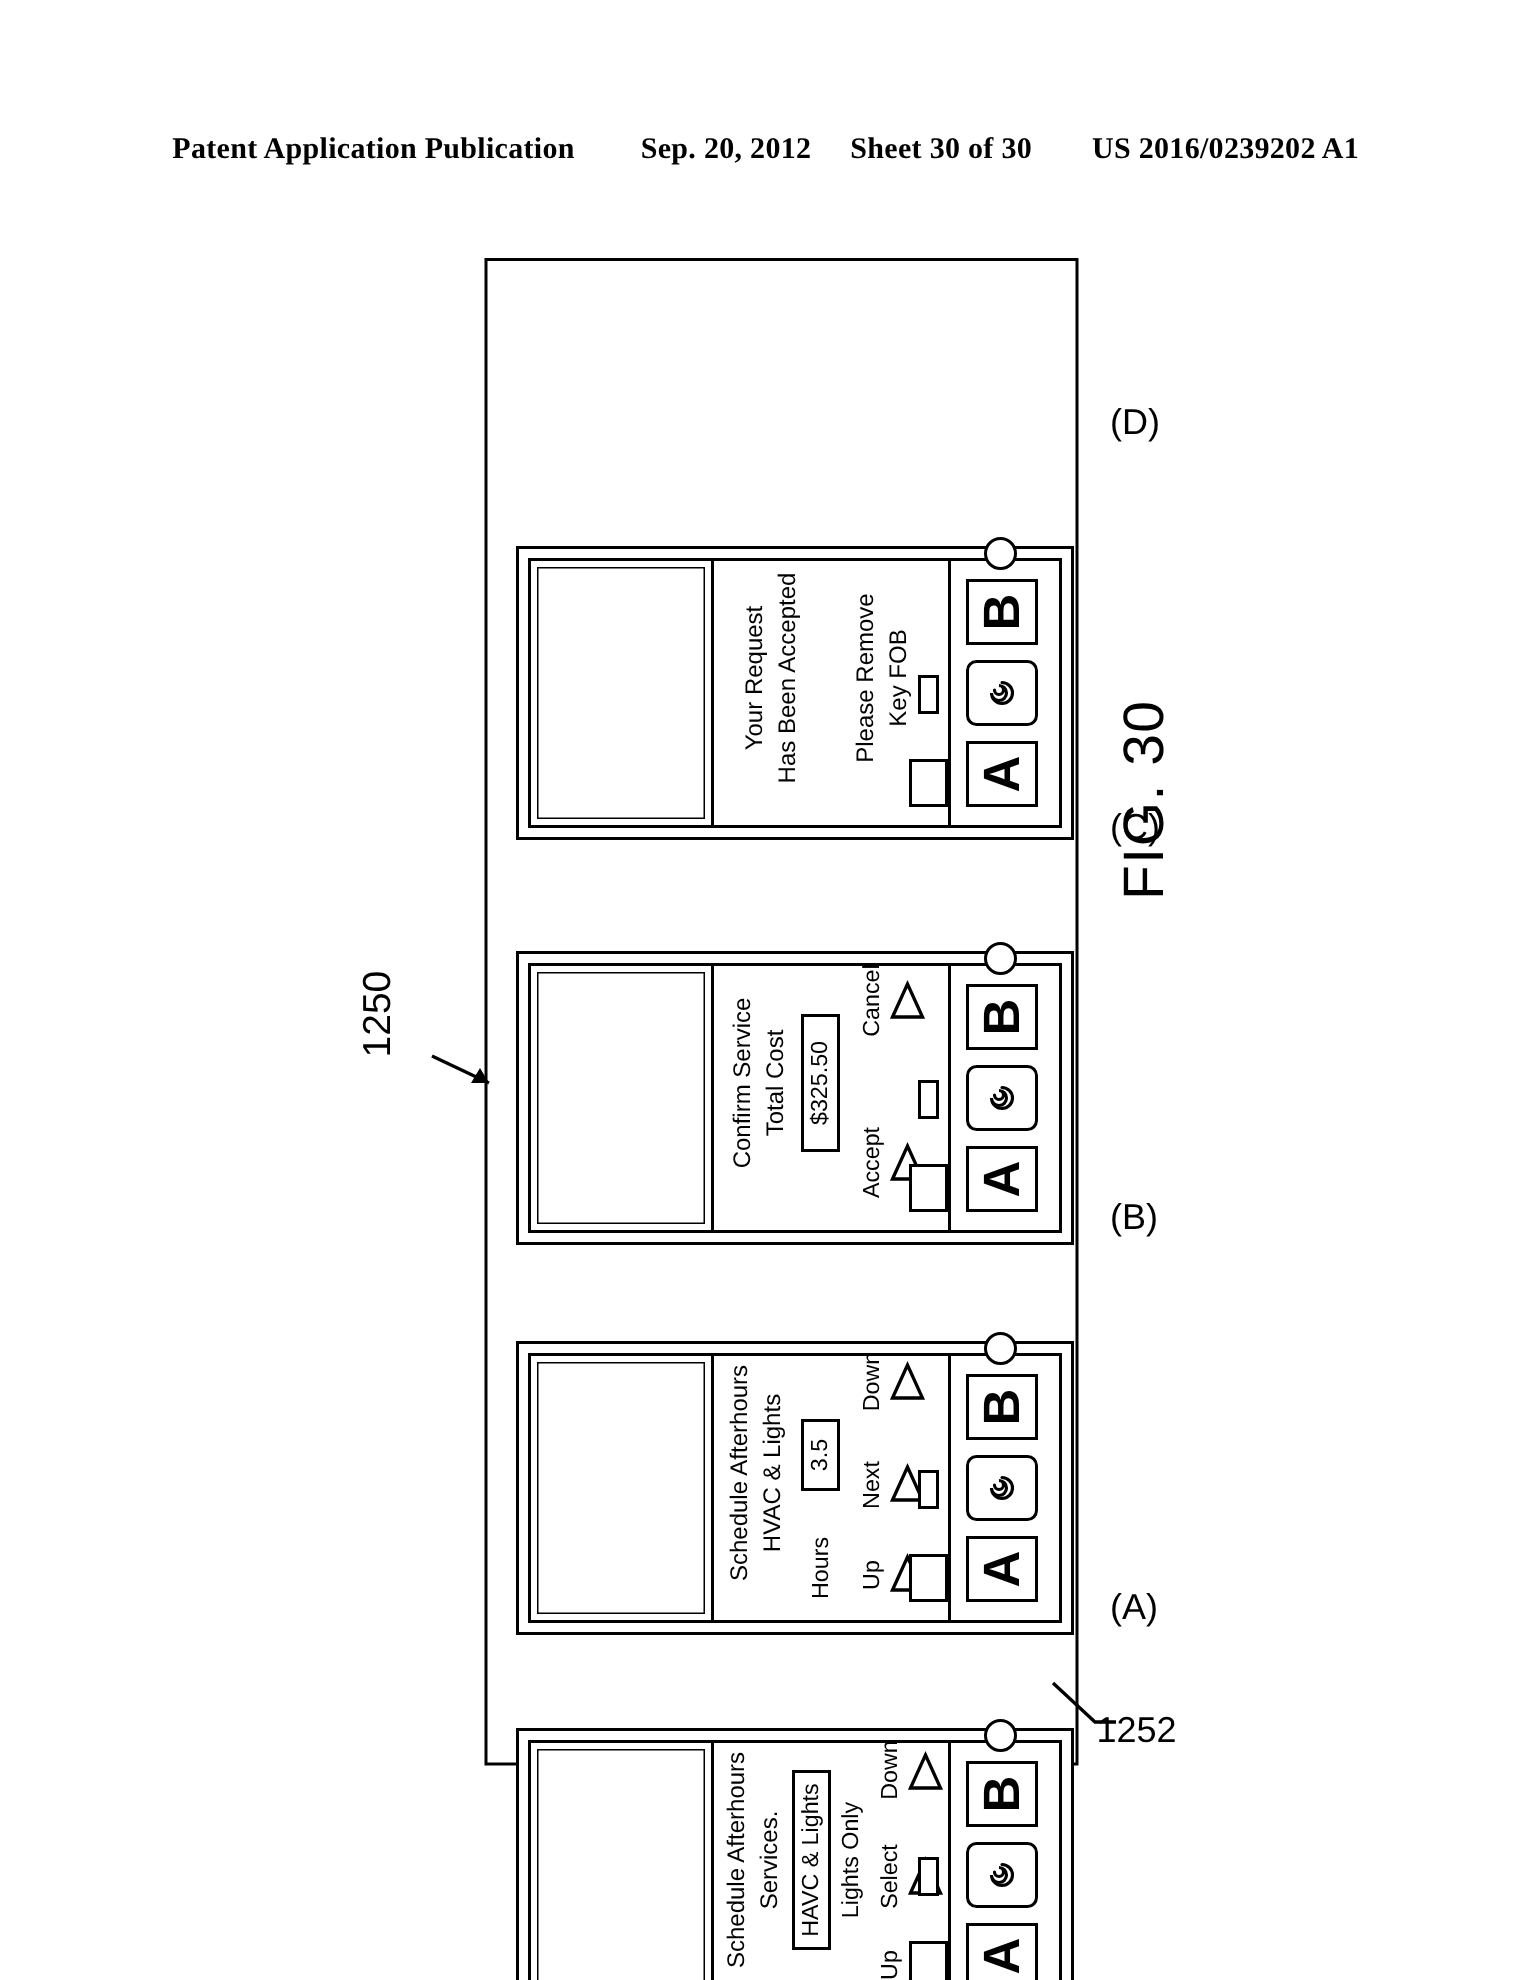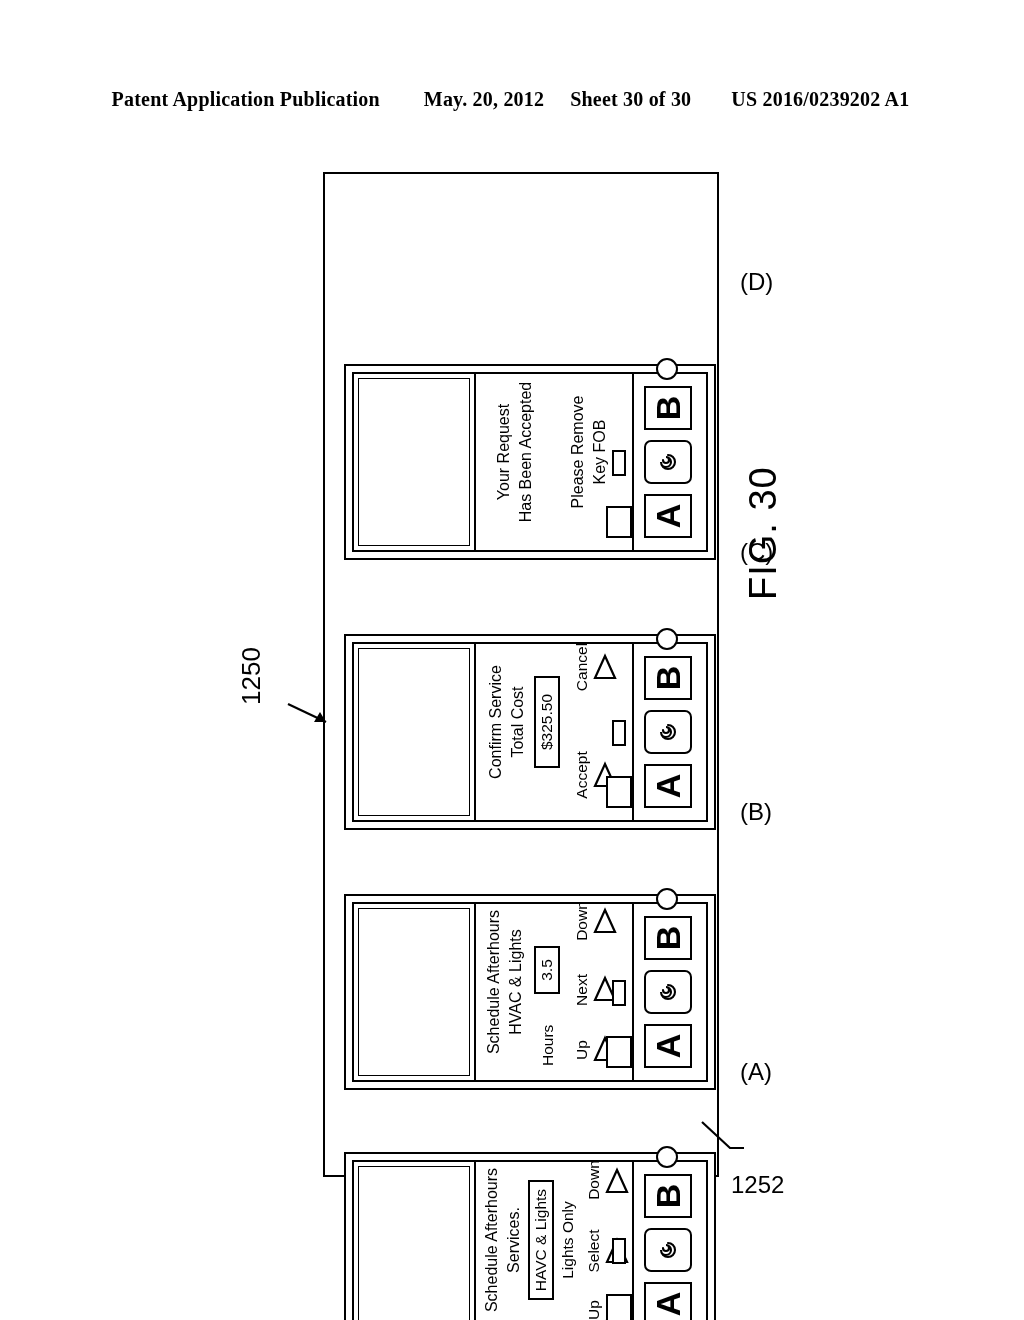--- a/index.html
+++ b/index.html
@@ -26,21 +26,21 @@
       font-family:"Liberation Sans", sans-serif;font-size:38px;
       letter-spacing:1px;white-space:nowrap;}
 
   
   .ref-1250{position:absolute;left:236px;top:705px;
       transform:rotate(-90deg);transform-origin:left top;
       font-family:"Liberation Sans", sans-serif;font-size:26px;white-space:nowrap;}
   .ref-1250-arrow{position:absolute;left:286px;top:700px;width:44px;height:30px;}
 
   
-  .ref-1252{position:absolute;left:731px;top:1171px;
+  .ref-1252{position:absolute;left:731px;top:1140px;
       font-family:"Liberation Sans", sans-serif;font-size:24px;white-space:nowrap;}
   .ref-1252-line{position:absolute;left:700px;top:1118px;width:46px;height:38px;}
   
   .device{position:absolute;width:196px;height:372px;box-sizing:border-box;
       border:2.5px solid #000;background:#fff;
       transform-origin:left top;transform:rotate(-90deg);}
   .device-inner{position:absolute;left:6px;top:6px;right:6px;bottom:6px;
       border:2px solid #000;box-sizing:border-box;
       display:flex;flex-direction:column;}
 
@@ -79,21 +79,21 @@
   
   .sublabel{position:absolute;font-family:"Liberation Sans", sans-serif;
       font-size:24px;white-space:nowrap;}
 </style>
 </head>
 <body>
 
 <div class="pub-header">
   <span>Patent Application Publication</span>
   <span class="hdr-gap1"></span>
-  <span>May. 20, 2012</span>
+  <span>Sep. 20, 2012</span>
   <span class="hdr-gap2"></span>
   <span>Sheet 30 of 30</span>
   <span class="hdr-gap3"></span>
   <span>US 2016/0239202 A1</span>
 </div>
 
 <div class="fig-frame"></div>
 
 <div class="fig-caption">FIG. 30</div>
 

